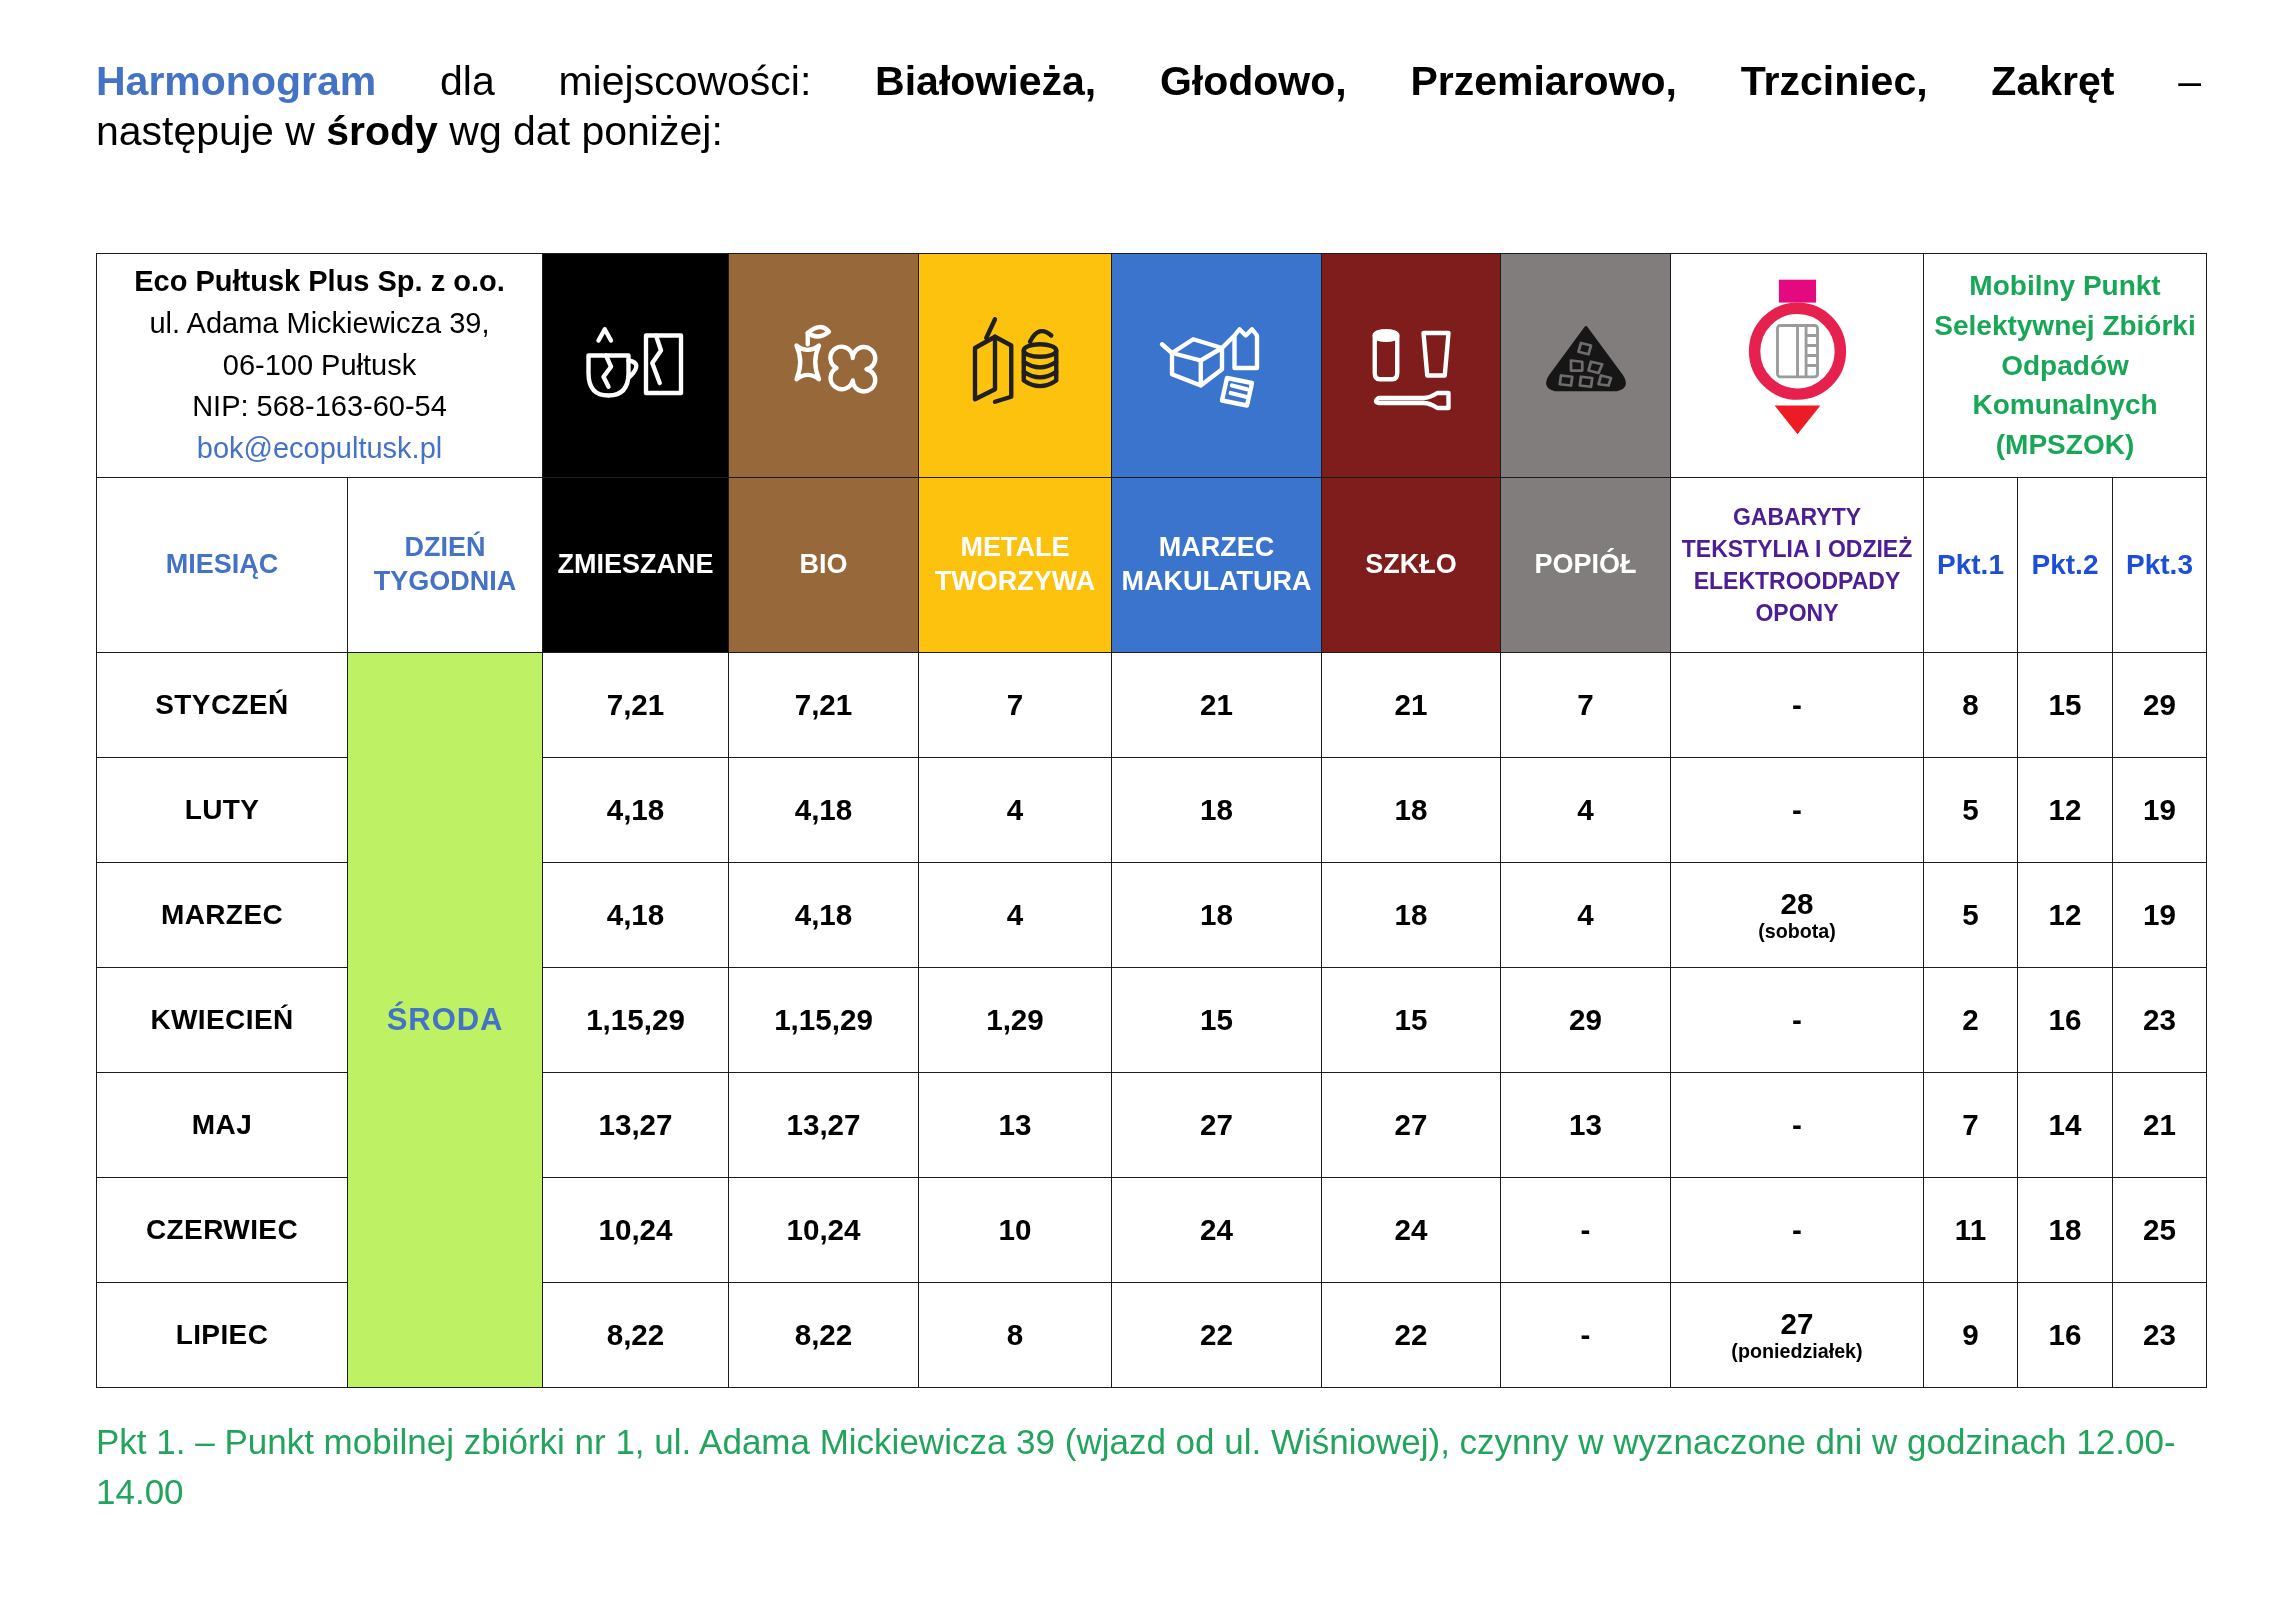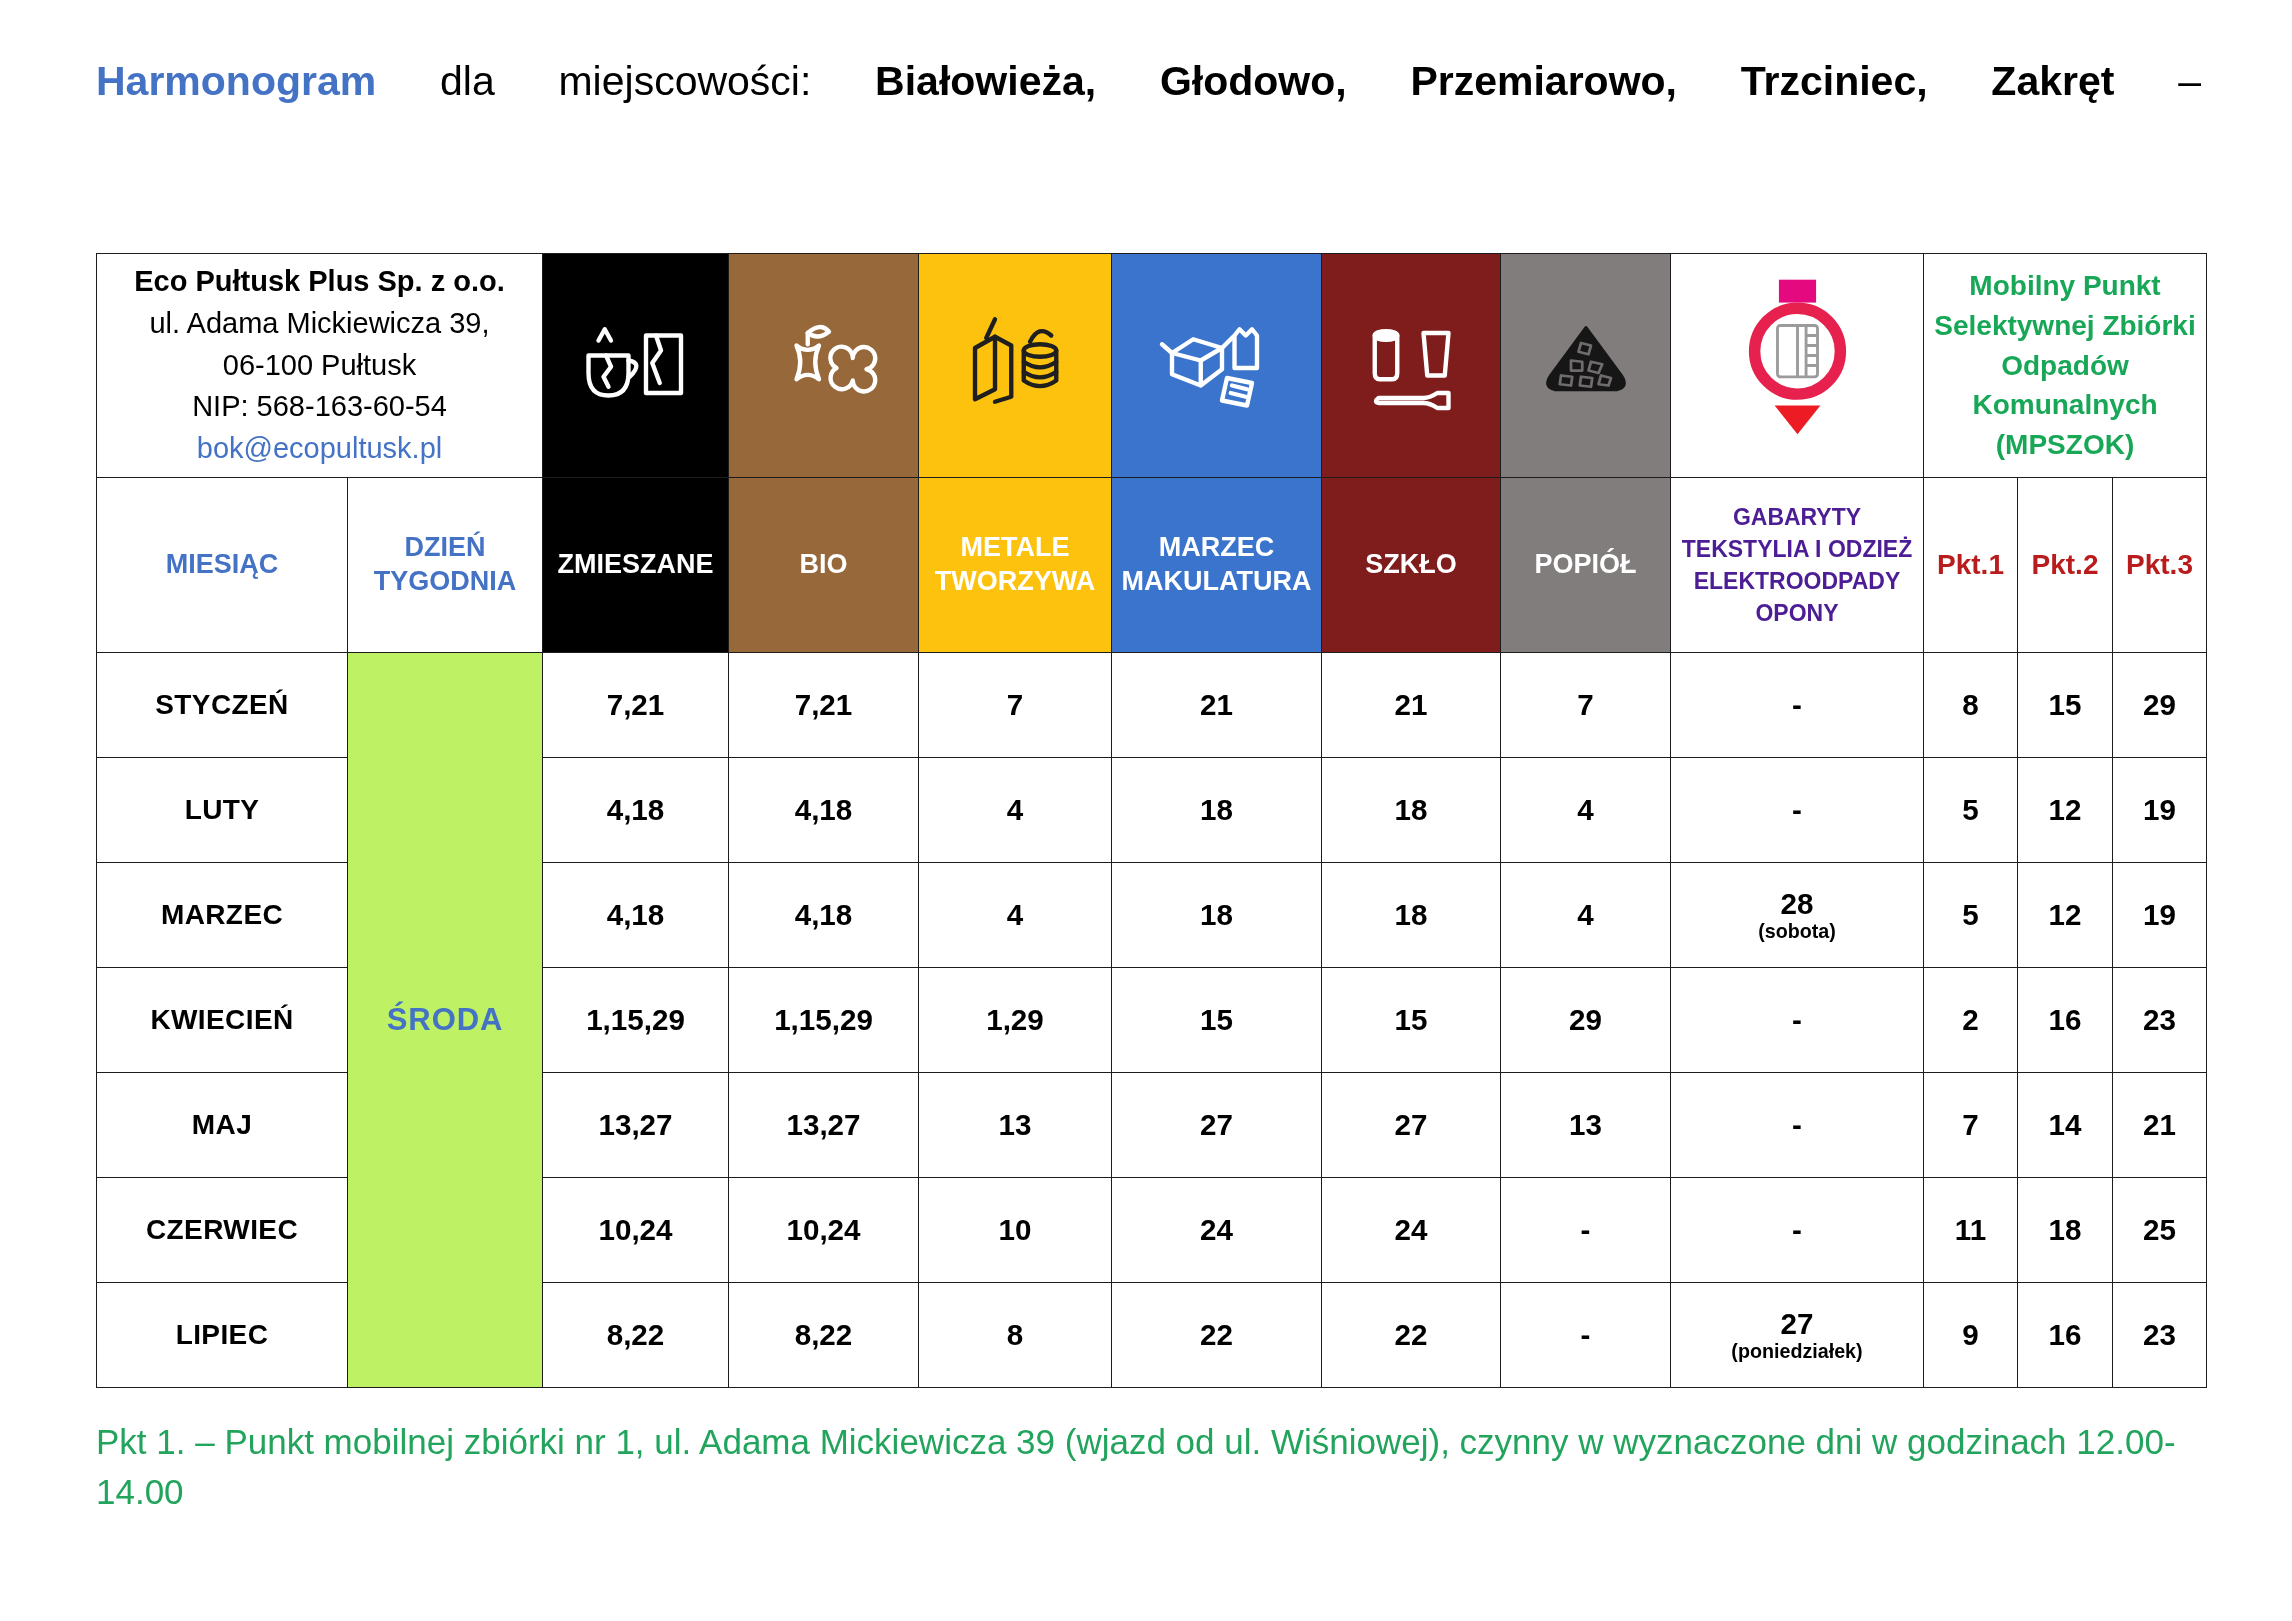--- a/index.html
+++ b/index.html
@@ -26,40 +26,41 @@
   .cell-dark  {background:#000000;color:#ffffff;}
   .cell-brown {background:#96683a;color:#ffffff;}
   .cell-yellow{background:#fdc20e;color:#ffffff;}
   .cell-blue  {background:#3a74cd;color:#ffffff;}
   .cell-green {background:#7f1d1d;color:#ffffff;}
   .cell-gray  {background:#817d7c;color:#ffffff;}
 
   .hdr{font-weight:bold;font-size:27px;line-height:1.25;padding:3.6px 5.4px;}
   .txtblue{color:#4472c4;}
   .gab-label{color:#4c1d95;font-weight:bold;font-size:23px;line-height:1.4;padding:3.6px 7.2px;}
-  .pkt{color:#b91c1c;font-weight:bold;font-size:28px;}
+  .pkt{color:#1d4ed8;font-weight:bold;font-size:28px;}
   .mpszok{color:#17a757;font-weight:bold;font-size:28px;line-height:1.42;padding:7.2px 16px;background:#fff;}
 
   .month{font-weight:bold;font-size:28px;letter-spacing:0.4px;}
   .weekday{color:#4472c4;font-weight:bold;font-size:31px;letter-spacing:0.9px;background:#bef264;}
   .val{font-weight:bold;font-size:29.6px;}
   .note{font-size:19.7px;font-weight:bold;line-height:1.1;}
 
   
   .notes{position:absolute;left:96px;top:1417px;width:2114px;font-size:35px;color:#22a45d;line-height:1.44;}
 
   svg{display:block;margin:0 auto;}
 </style>
 </head>
 <body>
 
 <div class="page">
 
   <div class="title">
     <div class="l1"><span class="blue">Harmonogram</span><span> dla miejscowości: </span><span class="b">Białowieża, Głodowo, Przemiarowo, Trzciniec, Zakręt</span><span> –</span></div>
+    <div class="l2"><span>następuje w </span><span class="b">środy</span><span> wg dat poniżej:</span></div>
   </div>
 
   <table class="sched">
     <colgroup>
       <col style="width:251px">
         <col style="width:195px">
         <col style="width:186px">
         <col style="width:190px">
       <col style="width:193px">
         <col style="width:210px">

